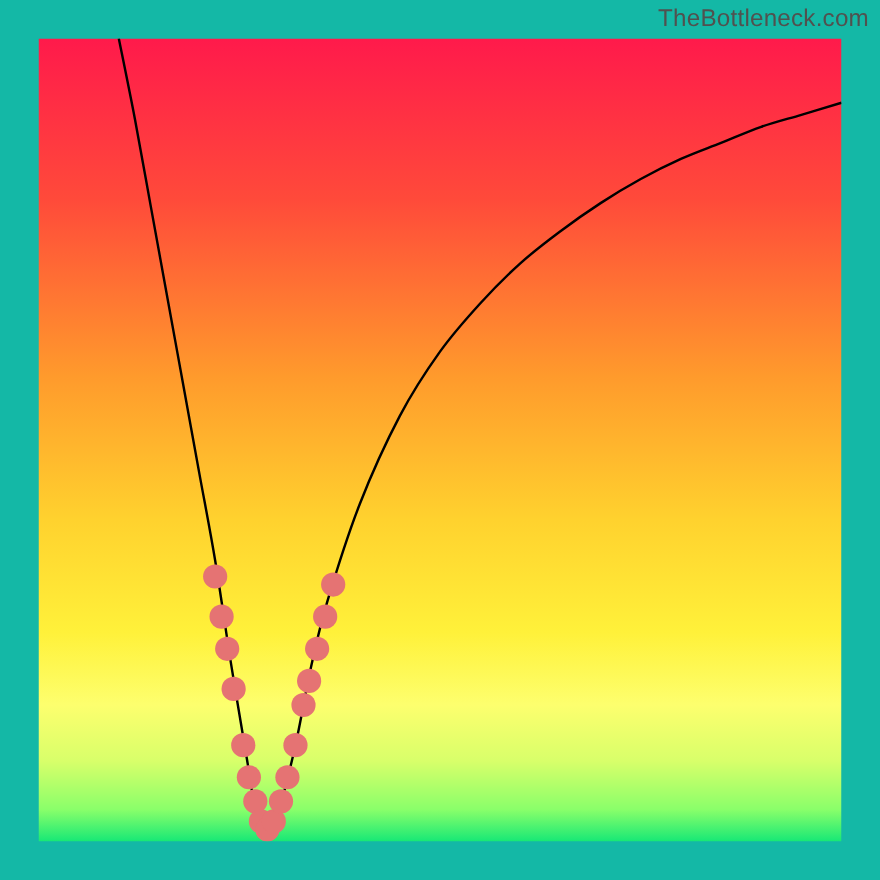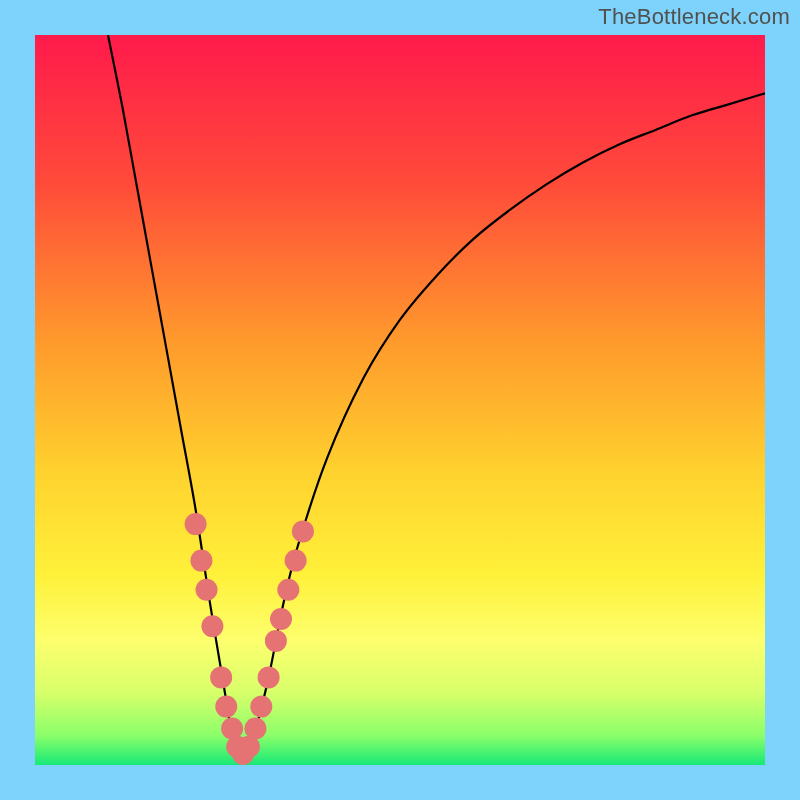--- a/index.html
+++ b/index.html
@@ -9,21 +9,21 @@
     height: 800px;
     background: #000000;
     overflow: hidden;
   }
   .frame {
     position: absolute;
     left: 0;
     top: 0;
     width: 800px;
     height: 800px;
-    background: #7dd3fc;
+    background: #14b8a6;
   }
   .plot-area {
     position: absolute;
     left: 35px;
     top: 35px;
     width: 730px;
     height: 730px;
   }
   .watermark {
     position: absolute;

